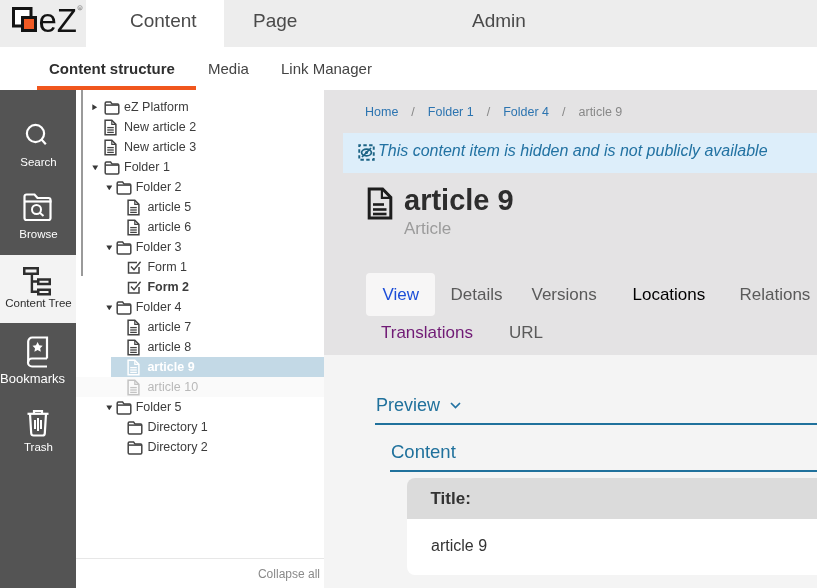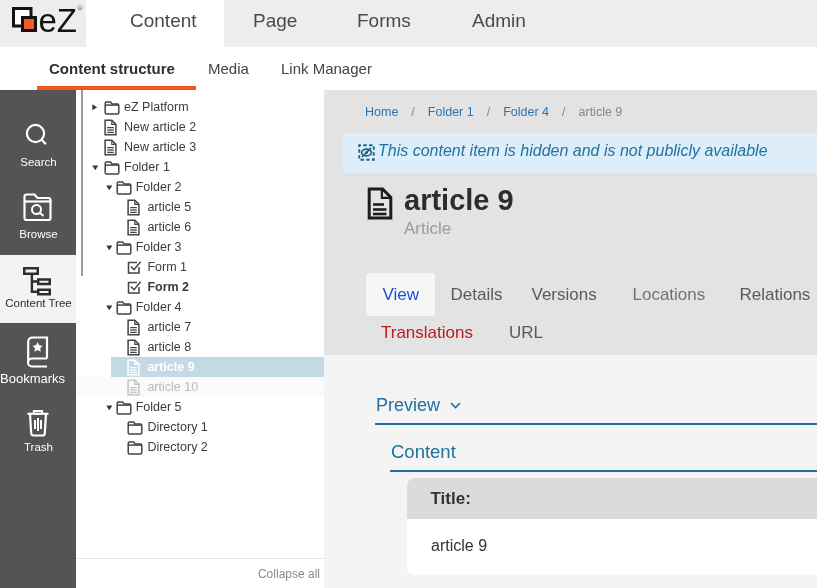--- a/index.html
+++ b/index.html
@@ -18,21 +18,20 @@
   <svg class="abs" style="left:0;top:0" width="86" height="47" viewBox="0 0 86 47">
     <rect x="13.5" y="8.5" width="17.5" height="17.5" fill="#ffffff" stroke="#131313" stroke-width="3"></rect>
     <rect x="22.5" y="17.5" width="13" height="13" fill="#f15a24" stroke="#131313" stroke-width="3"></rect>
     <text x="38.5" y="32" font-size="33" fill="#131313" font-family="Liberation Sans">eZ</text>
     <circle cx="80" cy="7.8" r="2.2" fill="none" stroke="#8a8a8a" stroke-width="0.7"></circle>
     <text x="78.6" y="9.5" font-size="4.2" fill="#8a8a8a">R</text>
   </svg>
 
   <div class="abs" style="left:130px;top:0;height:42px;line-height:42px;font-size:19px;color:#4a4a4a">Content</div>
   <div class="abs" style="left:253px;top:0;height:42px;line-height:42px;font-size:19px;color:#4a4a4a">Page</div>
-  <div class="abs" style="left:357px;top:0;height:42px;line-height:42px;font-size:19px;color:#4a4a4a">Forms</div>
   <div class="abs" style="left:472px;top:0;height:42px;line-height:42px;font-size:19px;color:#4a4a4a">Admin</div>
 
   <div class="abs" style="left:49px;top:60px;font-size:15px;font-weight:bold;color:#2f2f2f">Content structure</div>
   <div class="abs" style="left:208px;top:60px;font-size:15px;color:#444">Media</div>
   <div class="abs" style="left:281px;top:60px;font-size:15px;color:#444">Link Manager</div>
   <div class="abs" style="left:37px;top:86px;width:159px;height:4px;background:#f0561d"></div>
 
   <div class="abs" style="left:0;top:90px;width:77px;height:498px;background:#545454"></div>
 
   <svg class="abs" style="left:25px;top:123px" width="25" height="26" viewBox="0 0 25 26">
@@ -288,23 +287,23 @@
     <line x1="6" y1="22.5" x2="19.5" y2="22.5" stroke="#1d1d1d" stroke-width="2.6"></line>
     <line x1="6" y1="27" x2="19.5" y2="27" stroke="#1d1d1d" stroke-width="2.6"></line>
   </svg>
   <div class="abs" style="left:404px;top:184px;font-size:29px;font-weight:bold;color:#2d2d2d">article 9</div>
   <div class="abs" style="left:404px;top:219px;font-size:17px;color:#9b9b9b">Article</div>
 
   <div class="abs" style="left:365.5px;top:273px;width:69px;height:42.5px;background:#f7f6f6;border-radius:4px"></div>
   <div class="abs" style="left:382.5px;top:273px;height:43px;line-height:43px;font-size:17px;color:#1d4ed8">View</div>
   <div class="abs" style="left:450.5px;top:273px;height:43px;line-height:43px;font-size:17px;color:#5a5a5a">Details</div>
   <div class="abs" style="left:531.5px;top:273px;height:43px;line-height:43px;font-size:17px;color:#5a5a5a">Versions</div>
-  <div class="abs" style="left:632.5px;top:273px;height:43px;line-height:43px;font-size:17px;color:#737373">Locations</div>
+  <div class="abs" style="left:632.5px;top:273px;height:43px;line-height:43px;font-size:17px;color:#000000">Locations</div>
   <div class="abs" style="left:739.5px;top:273px;height:43px;line-height:43px;font-size:17px;color:#5a5a5a">Relations</div>
-  <div class="abs" style="left:381px;top:316px;height:33px;line-height:33px;font-size:17px;color:#b91c1c">Translations</div>
+  <div class="abs" style="left:381px;top:316px;height:33px;line-height:33px;font-size:17px;color:#701a75">Translations</div>
   <div class="abs" style="left:509px;top:316px;height:33px;line-height:33px;font-size:17px;color:#5a5a5a">URL</div>
 
   <div class="abs" style="left:376px;top:395px;font-size:18px;color:#20719c">Preview</div>
   <svg class="abs" style="left:450px;top:402px" width="11" height="7" viewBox="0 0 11 7">
       <path d="M1 1 l4.5 4.5 L10 1" fill="none" stroke="#2272a2" stroke-width="1.7"></path>
     </svg>
   <div class="abs" style="left:375px;top:423px;width:442px;height:2px;background:#20719c"></div>
 
   <div class="abs" style="left:391px;top:441px;font-size:18.5px;color:#20719c">Content</div>
   <div class="abs" style="left:390px;top:469.5px;width:427px;height:2px;background:#20719c"></div>

